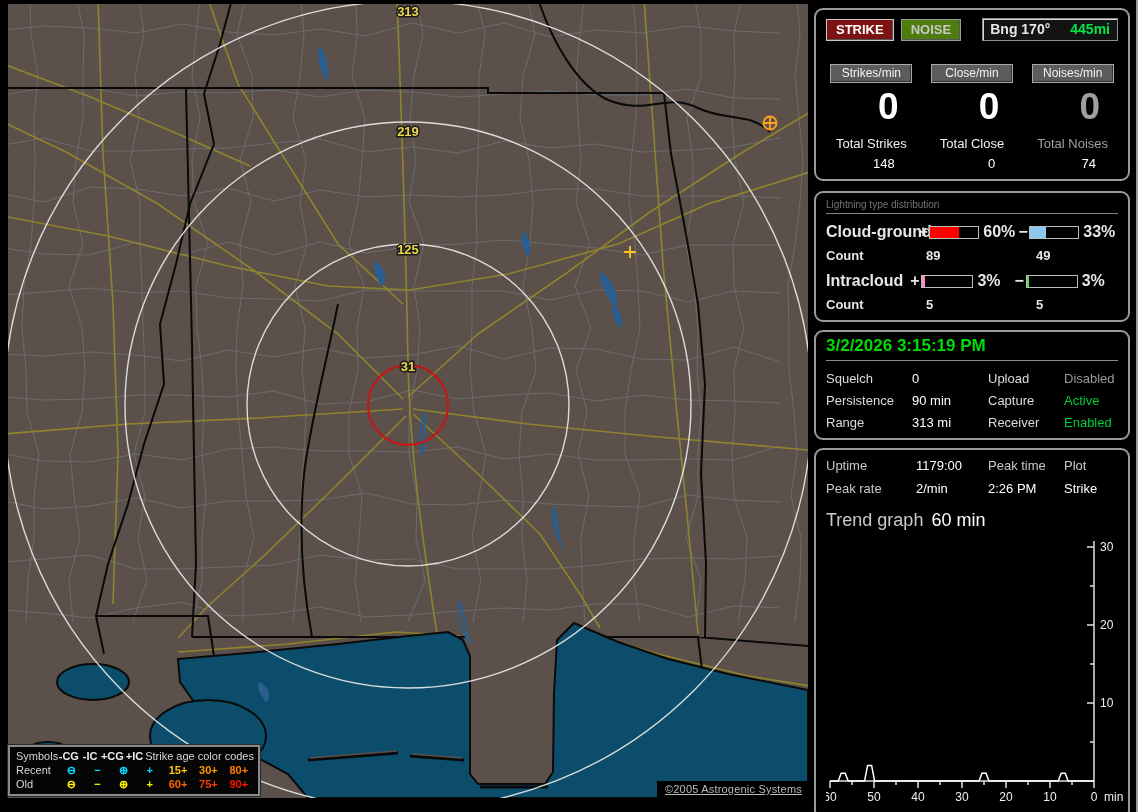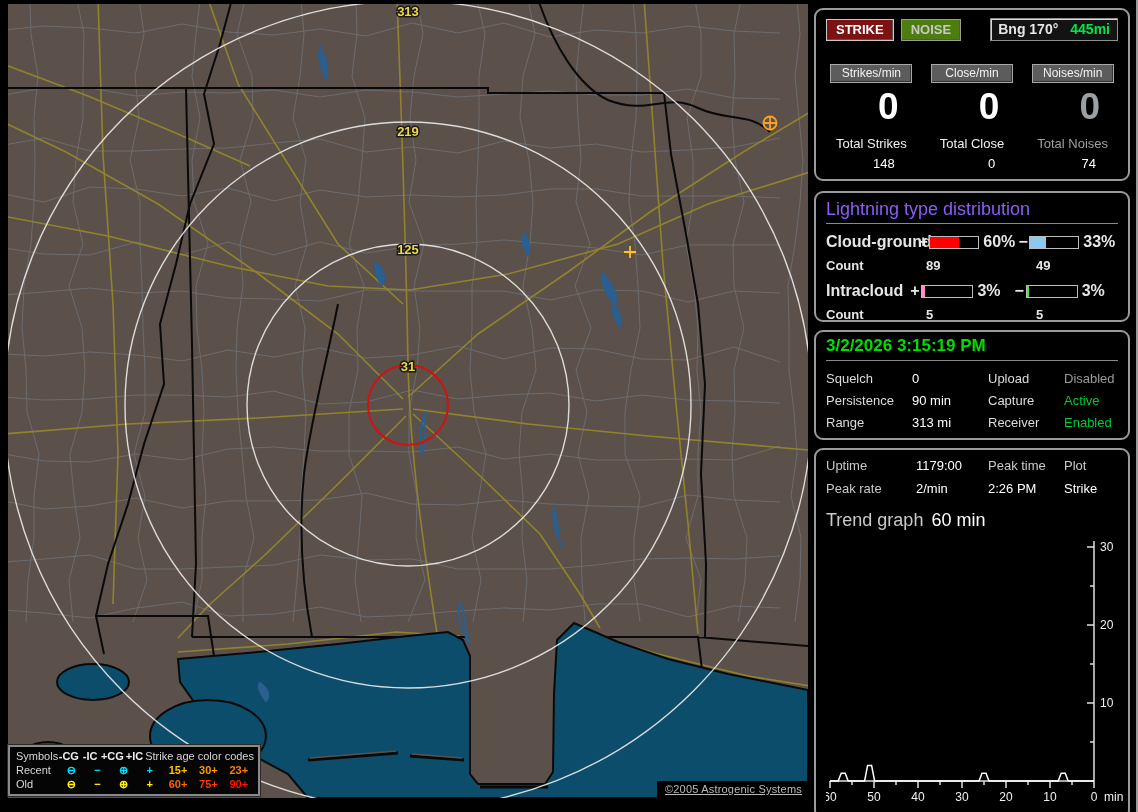--- a/index.html
+++ b/index.html
@@ -34,33 +34,33 @@
   .p3 { margin-top:8px; height:112px; padding-top:4px; }
   .p4 { margin-top:8px; flex:1; padding-top:8px; }
 
   
   .btn-row { display:flex; align-items:center; }
   .btn { font-weight:bold; font-size:13px; padding:2px 9px 3px; border:1px solid #c9c9c9;
     box-shadow:inset -1px -1px 0 #555; cursor:default; }
   .btn-strike { background:#7c1212; color:#fff; }
   .btn-noise  { background:#4d7c0f; color:#c9c9c9; margin-left:7px; border-color:#9a9a9a; }
   .bng-box { margin-left:auto; background:#131313; border:1px solid #8f8f8f; box-shadow:inset 1px 1px 0 #d8d8d8;
-    font-weight:bold; font-size:14px; padding:2px 7px 3px; display:flex; gap:12px; }
+    font-weight:bold; font-size:14px; padding:2px 7px 3px; display:flex; gap:20px; }
   .bng-dist { color:#00e648; }
   .cnt-grid { display:grid; grid-template-columns:1fr 1fr 1fr; column-gap:10px; margin-top:22px; text-align:center; }
   .mini-btn { background:#5c5c5c; color:#f2f2f2; border:1px solid #a8a8a8; box-shadow:inset -1px -1px 0 #333;
     font-size:12px; padding:1px 4px 2px; display:inline-block; min-width:82px; }
   .big-zero { font-size:37px; font-weight:bold; color:#fff; margin-top:3px; text-align:right; padding-right:18px; }
   .tot-label { font-size:13px; color:#f0f0f0; margin-top:8px; }
   .tot-val { font-size:13px; color:#fff; margin-top:5px; text-align:right; padding-right:22px; }
   .dim, .dim .big-zero, .dim .tot-label { color:#9aa0a3 !important; }
   .dim .tot-val { color:#fff !important; }
 
   
-  .sec-title { font-size:18px; color:#8b5cf6; border-bottom:1px solid #8a8a8a; padding-bottom:3px; }
+  .sec-title { font-size:10px; color:#737373; border-bottom:1px solid #8a8a8a; padding-bottom:3px; }
   .dist-row { display:flex; align-items:center; margin-top:9px; font-size:16px; font-weight:bold; white-space:nowrap; }
   .dist-name { width:92px; }
   .sign { width:12px; text-align:center; }
   .bar { width:57px; height:13px; border:1px solid #bdbdbd; background:#000; margin:0 4px 0 1px; position:relative; }
   .bar i { position:absolute; left:0; top:0; bottom:0; display:block; }
   .pct { width:40px; }
   .cnt-row { display:flex; font-size:13px; font-weight:bold; margin-top:7px; }
   .cnt-l { width:100px; }
   .cnt-v1 { width:110px; }
 
@@ -204,21 +204,21 @@
         <span class="lg-age-h">Strike age color codes</span>
       </div>
       <div class="legend-row">
         <span class="lg-c0">Recent</span>
         <span class="lg-c recent-sym">⊖</span>
         <span class="lg-c recent-sym">−</span>
         <span class="lg-c recent-sym">⊕</span>
         <span class="lg-c recent-sym">+</span>
         <span class="lg-age" style="color:#ffc400">15+</span>
         <span class="lg-age" style="color:#ff9a00">30+</span>
-        <span class="lg-age" style="color:#ff7c00">23+</span>
+        <span class="lg-age" style="color:#ff7c00">80+</span>
       </div>
       <div class="legend-row">
         <span class="lg-c0">Old</span>
         <span class="lg-c old-sym">⊖</span>
         <span class="lg-c old-sym">−</span>
         <span class="lg-c old-sym">⊕</span>
         <span class="lg-c old-sym">+</span>
         <span class="lg-age" style="color:#ff6300">60+</span>
         <span class="lg-age" style="color:#ff3c00">75+</span>
         <span class="lg-age" style="color:#ff1400">90+</span>

